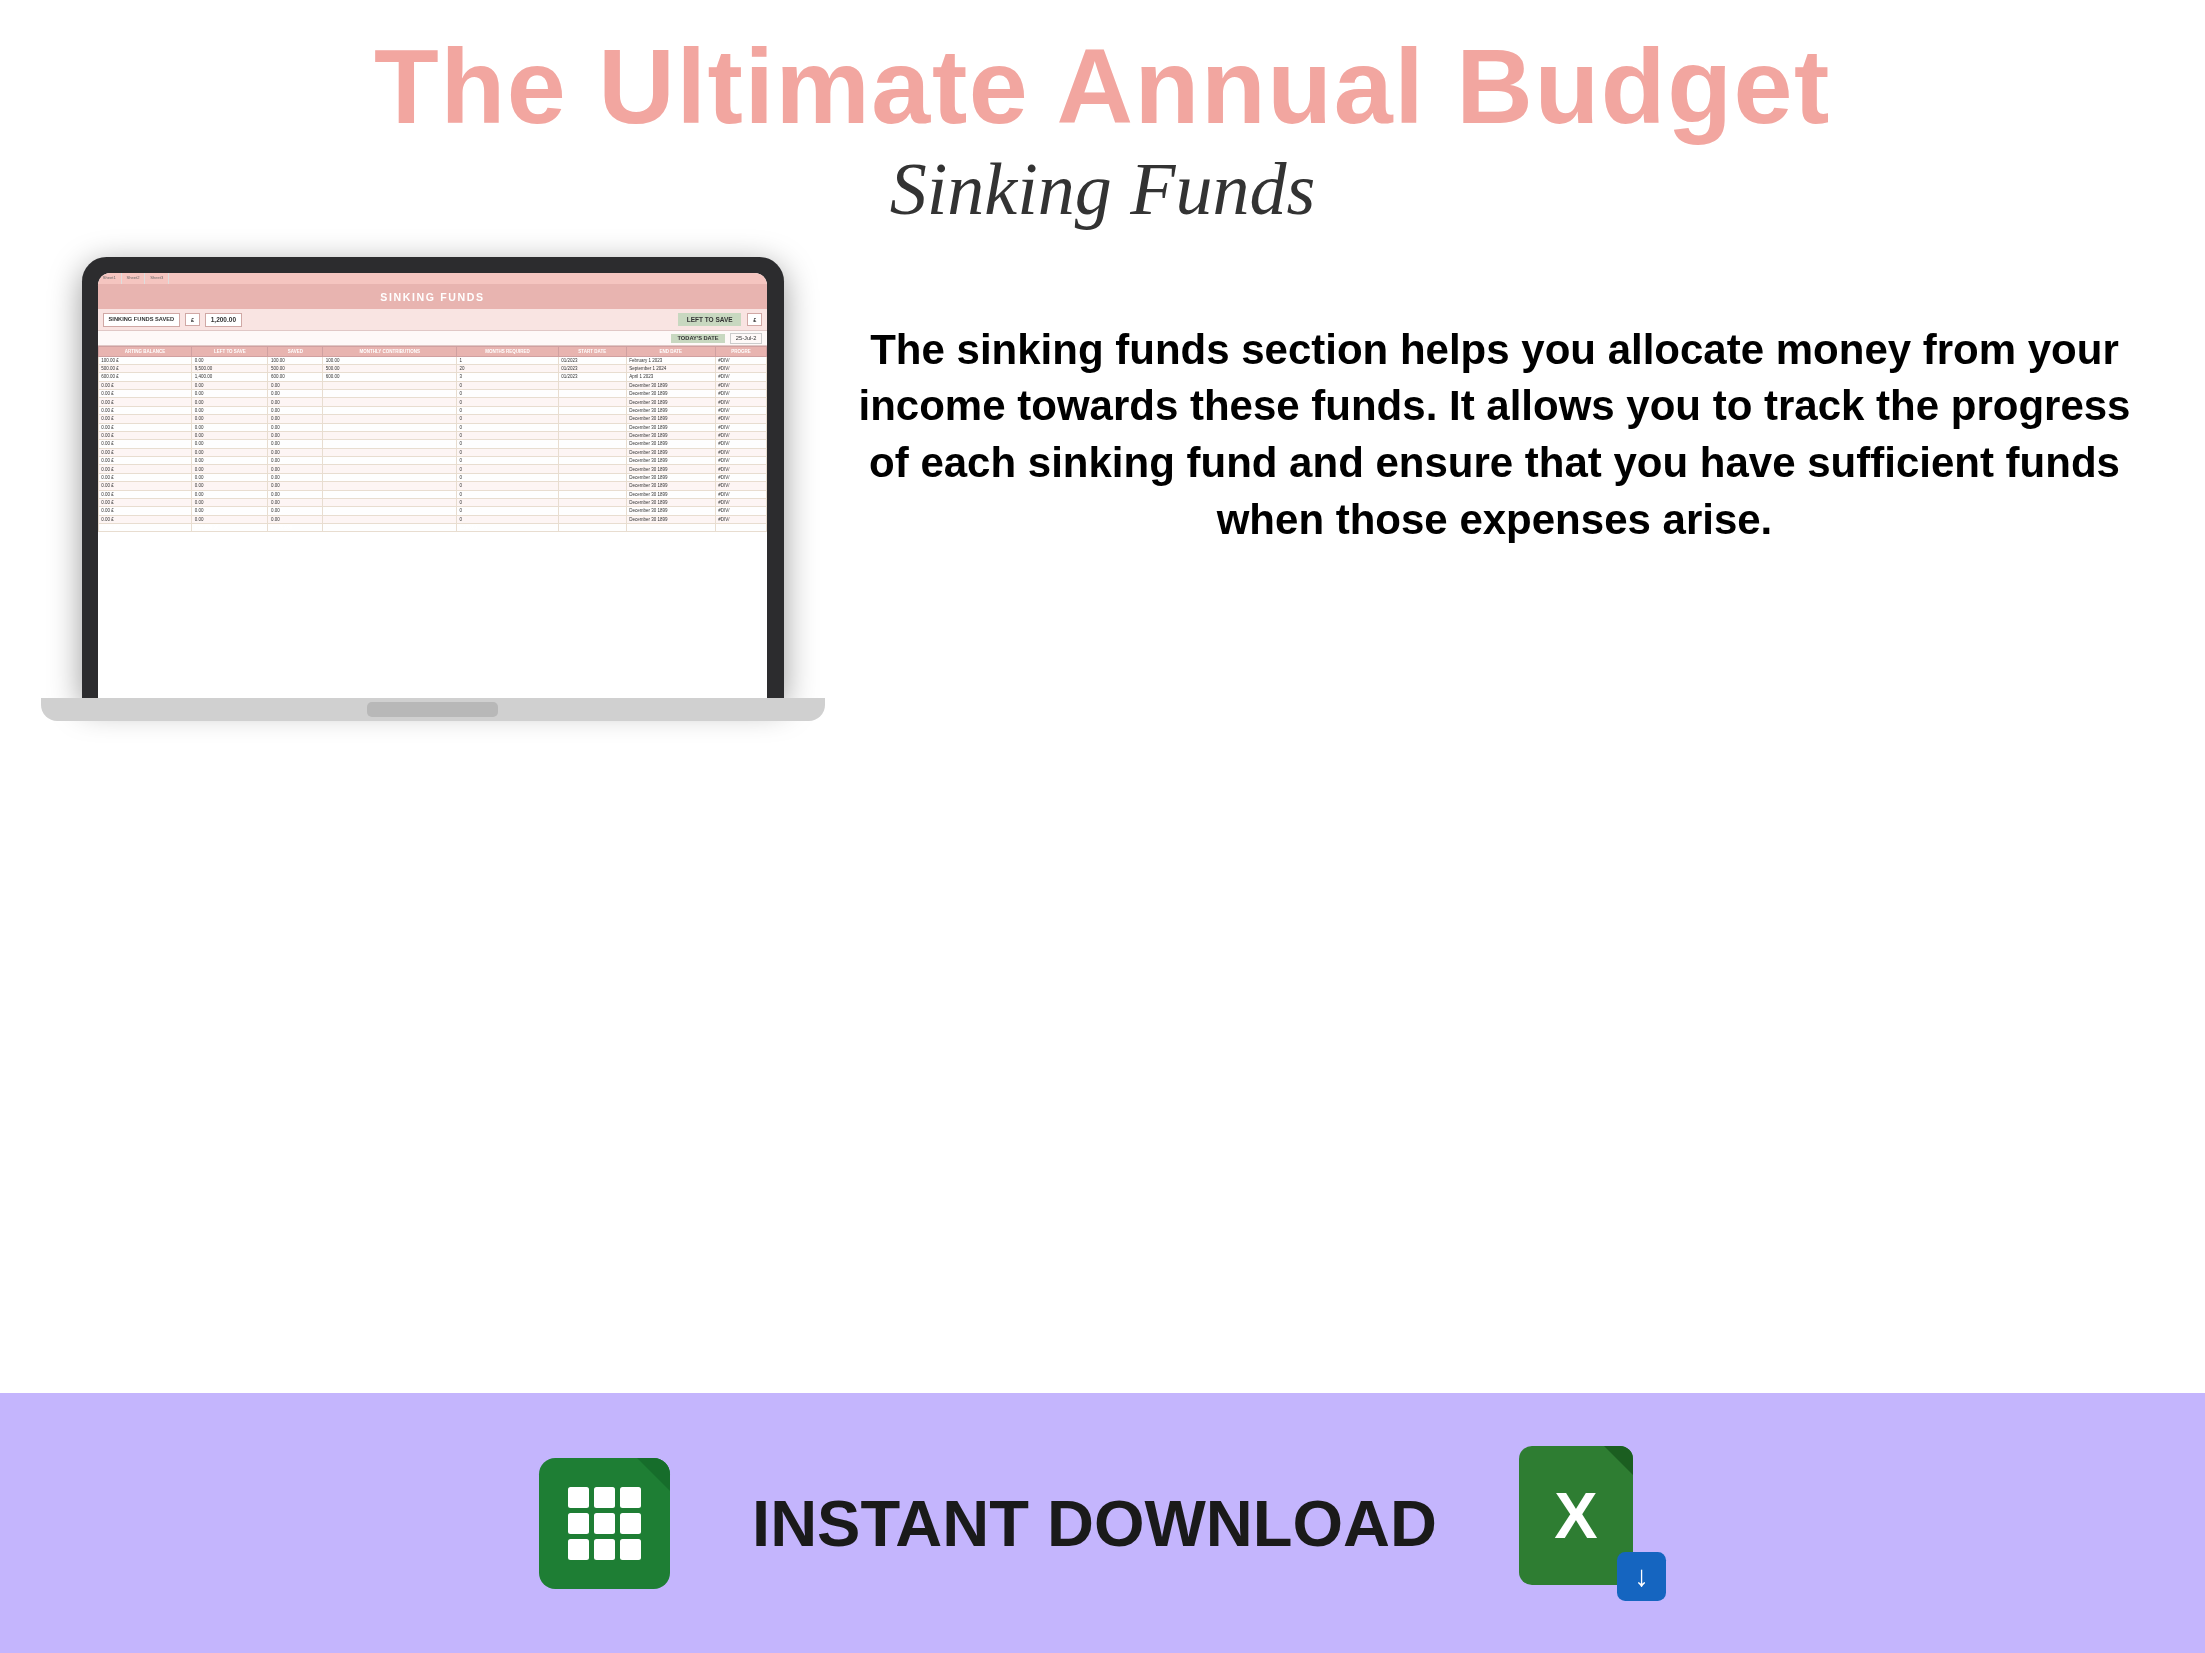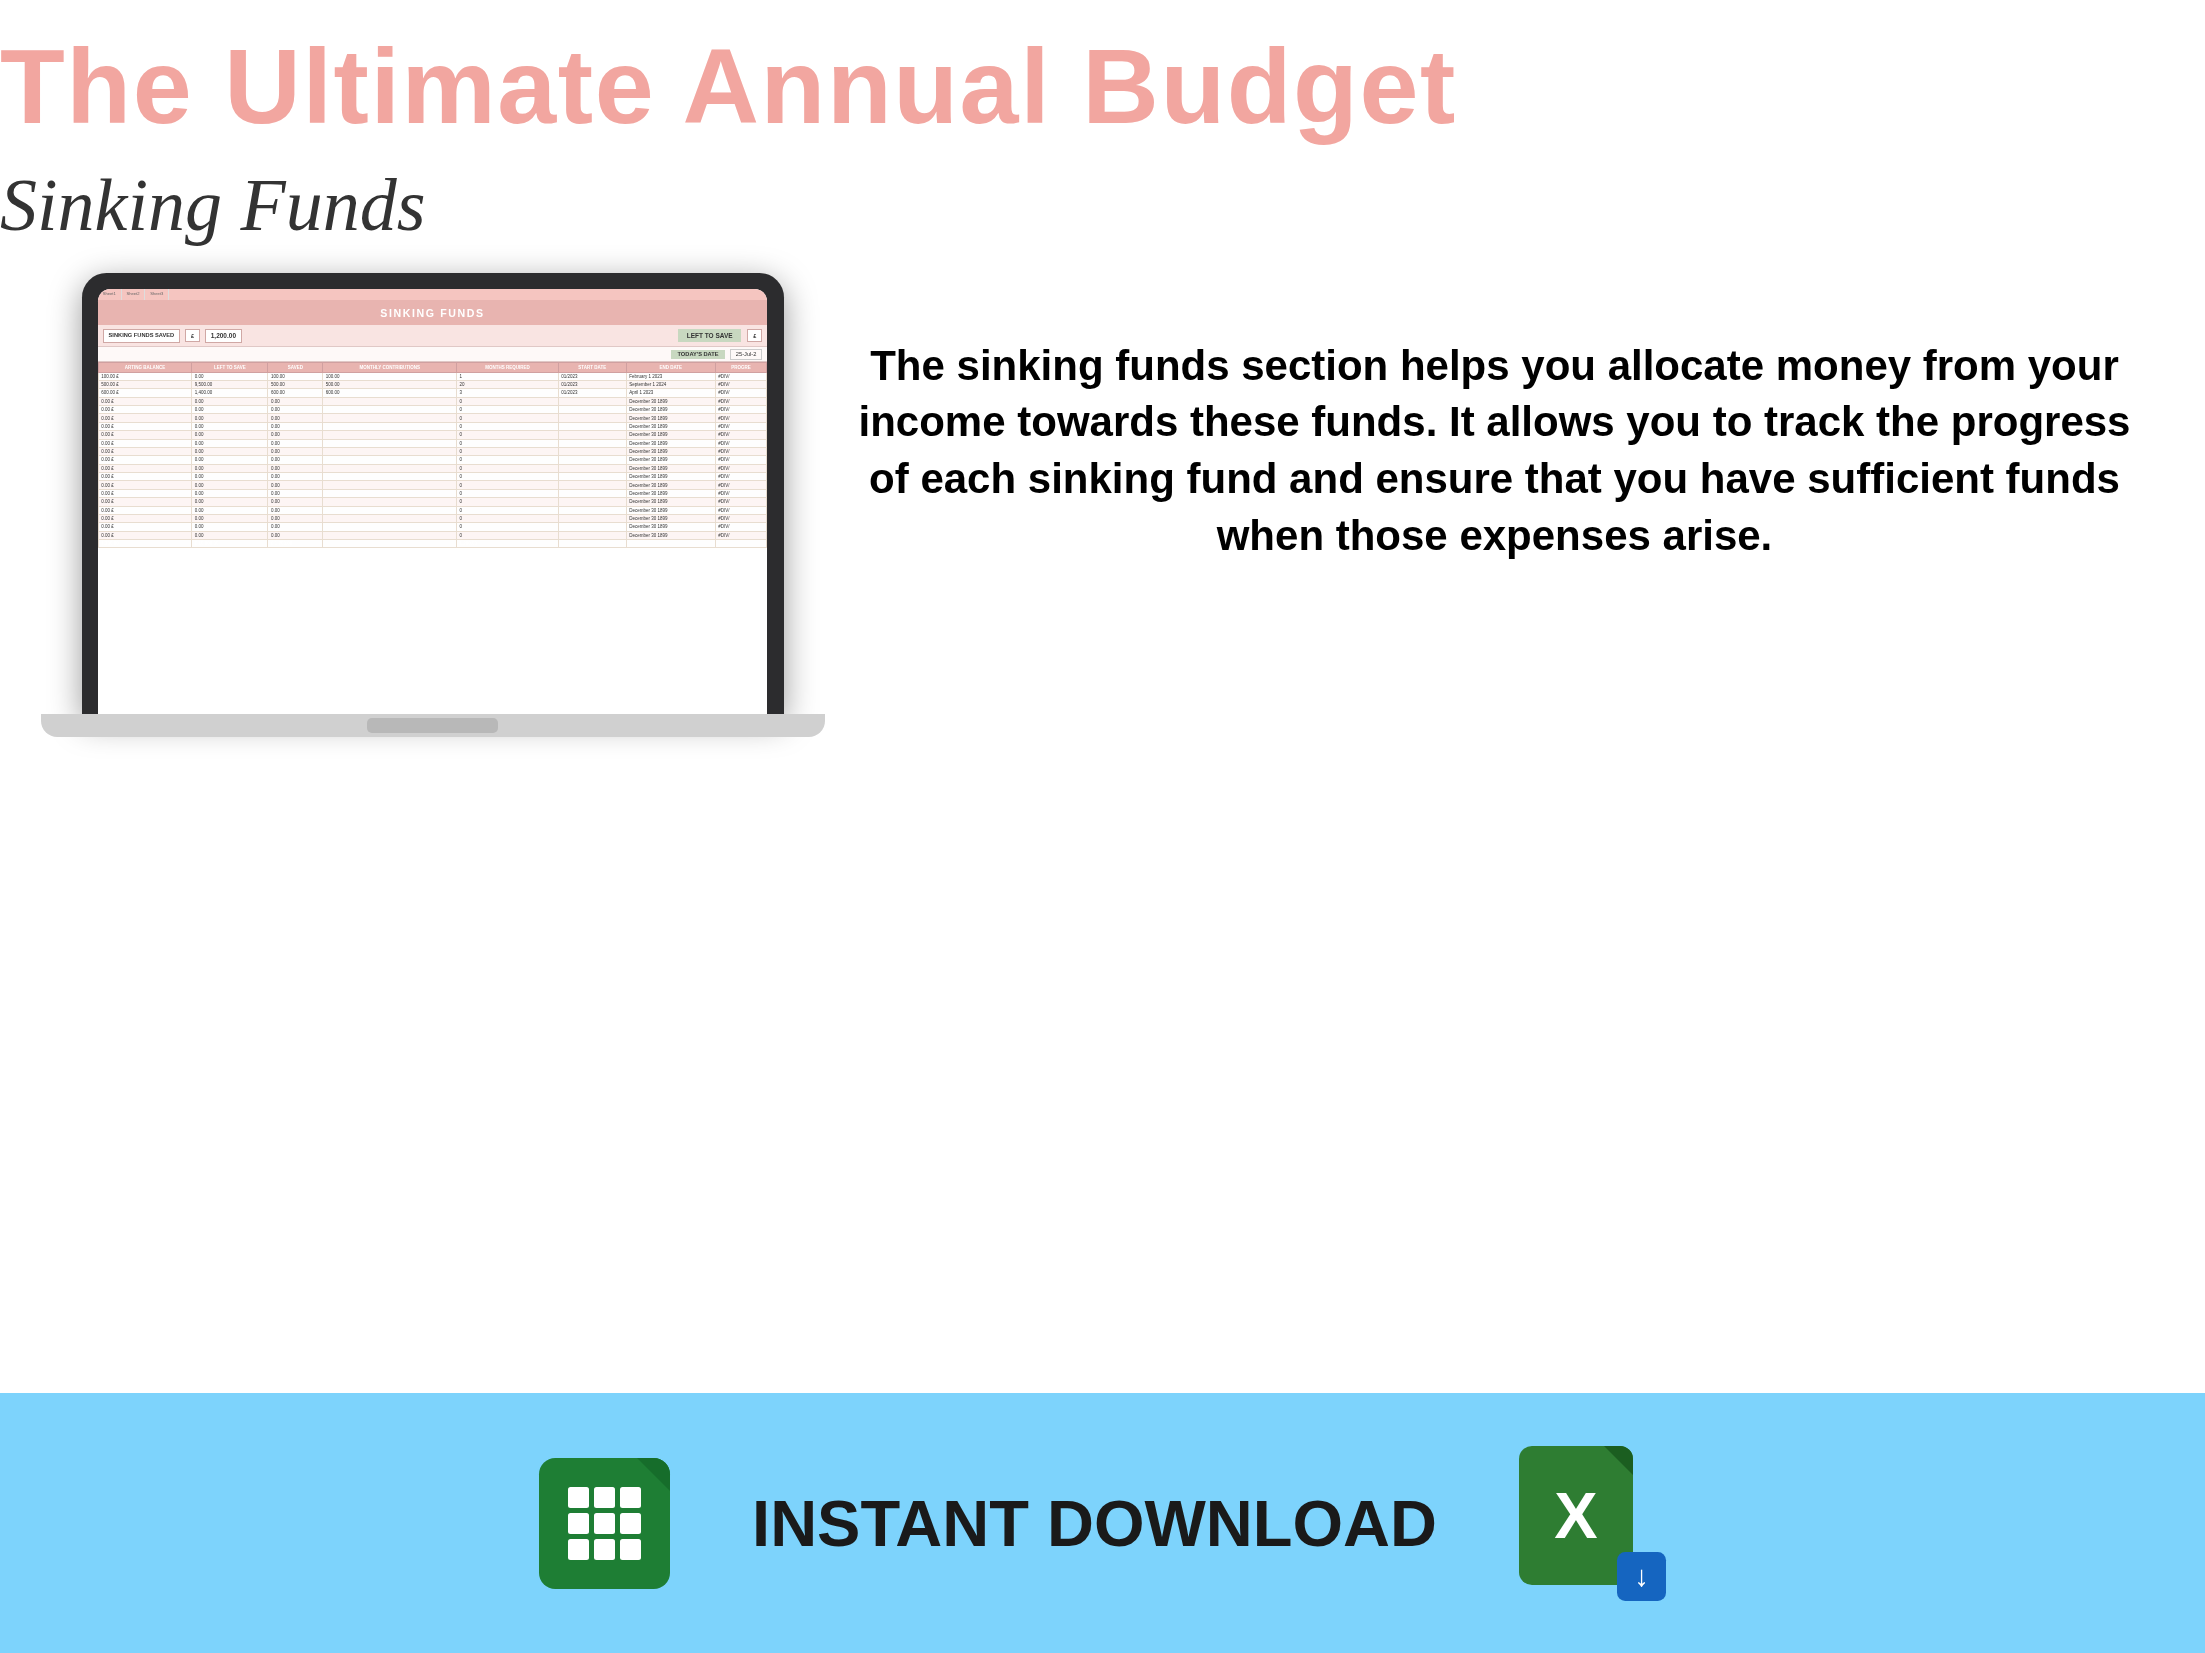--- a/index.html
+++ b/index.html
@@ -17,23 +17,22 @@
       height: 1654px;
       background: #ffffff;
       display: flex;
       flex-direction: column;
     }
 
     
     .top-section {
       display: flex;
       flex-direction: column;
-      align-items: flex-start;
+      align-items: center;
       padding-top: 33px;
-      gap: 16px;
     }
 
     .main-title {
       font-size: 106px;
       font-weight: 900;
       color: #f2a6a0;
       letter-spacing: 1.6px;
       font-family: Arial, sans-serif;
       line-height: 1;
     }
@@ -260,21 +259,21 @@
       font-size: 42px;
       font-weight: 900;
       color: #000000;
       line-height: 1.35;
       text-align: center;
       font-family: Arial, sans-serif;
     }
 
     
     .bottom-section {
-      background: #7dd3fc;
+      background: #c4b5fd;
       height: 261px;
       display: flex;
       align-items: center;
       justify-content: center;
       gap: 82px;
       padding: 0 82px;
     }
 
     .google-sheets-icon {
       width: 131px;

